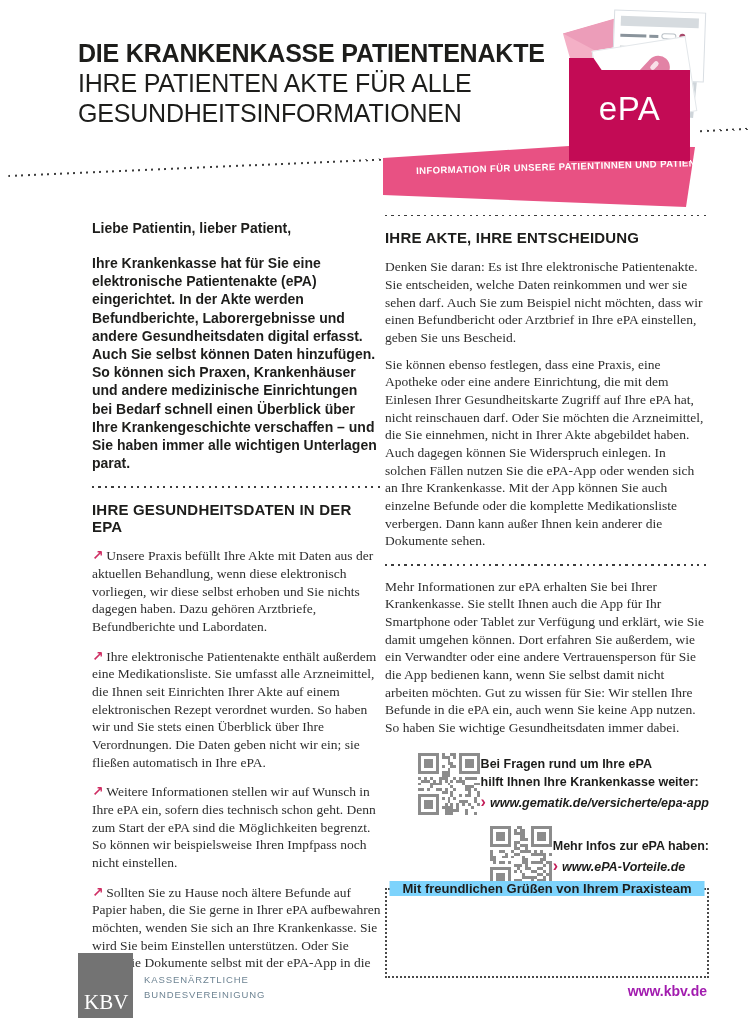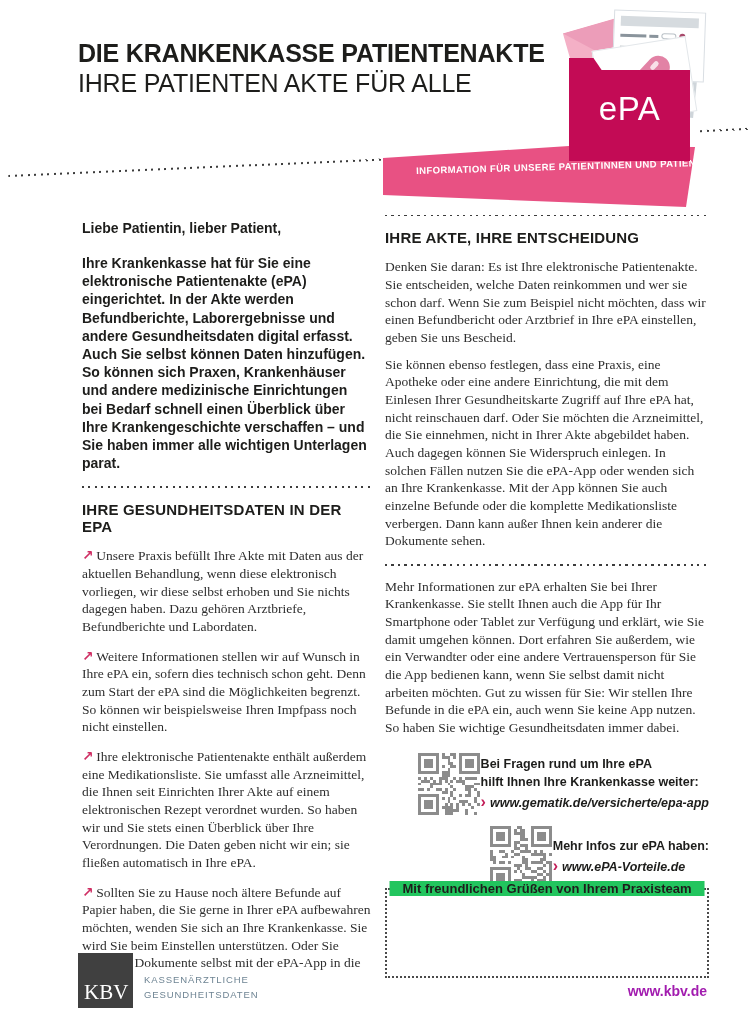--- a/index.html
+++ b/index.html
@@ -51,21 +51,21 @@
   .doc-form .dot { width:6px; height:6px; border-radius:50%; background:#a84a6b; }
   .doc-gray { left:656px; top:24px; width:42px; height:92px; background:#cfd5da; transform:rotate(6deg); z-index:2; }
   .card-pill { left:597px; top:43px; width:95px; height:76px; background:#fff; border:1px solid #e3e7ea; transform:rotate(-9deg); z-index:4; display:flex; align-items:center; justify-content:center; }
   .pill { width:62px; height:23px; border-radius:12px; transform:rotate(-38deg); background:linear-gradient(90deg,#f5c0d0 0 50%,#e282a5 50% 100%); position:relative; }
   .pill::after { content:""; position:absolute; right:8px; top:5px; width:10px; height:5px; border-radius:3px; background:rgba(255,255,255,0.75); }
   .folder-tab { left:569px; top:58px; width:34px; height:14px; background:#c30b55; clip-path:polygon(0 0,72% 0,100% 100%,0 100%); z-index:5; }
   .folder-front { left:569px; top:70px; width:121px; height:91px; background:#c30b55; z-index:5; }
   .epa-label { position:absolute; left:569px; top:90px; width:121px; z-index:6; text-align:center; color:#fff; font-size:33px; font-weight:400; letter-spacing:0.5px; }
 
   
-  .col-left  { position:absolute; left:82px;  top:206px; width:289px; }
+  .col-left  { position:absolute; left:92px;  top:206px; width:289px; }
   .col-right { position:absolute; left:385px; top:205px; width:324px; height:773px; display:flex; flex-direction:column; }
 
   .greeting { font-size:14px; font-weight:600; margin-top:14px; }
   .intro    { font-size:14px; font-weight:700; line-height:1.3; margin-top:18px; }
 
   .sec-heading { font-size:15px; font-weight:700; letter-spacing:0.2px; margin-top:13px; }
 
   .serif-p {
     font-family:"Liberation Serif", serif; font-size:13.5px; line-height:1.31;
     color:#2e2e2e; margin-top:12px;
@@ -82,42 +82,43 @@
   .chev { color:#c31e58; font-weight:700; font-style:normal; margin-right:4px; }
   .link-text { font-weight:700; font-style:italic; color:#1d1d1b; font-size:12.5px; text-decoration:none; }
 
   
   .stamp-box {
     margin-top:auto; height:128px; position:relative;
     border:2px dotted #4a4a4a;
   }
   .stamp-legend {
     position:absolute; top:-9px; left:50%; transform:translateX(-50%);
-    background:#22c55e; padding:0 13px; white-space:nowrap;
+    background:#7dd3fc; padding:0 13px; white-space:nowrap;
     font-size:13px; font-weight:600; color:#1d1d1b;
   }
 
   
   .kbv-logo {
-    position:absolute; left:78px; top:953px; width:55px; height:55px; background:#404040;
+    position:absolute; left:78px; top:953px; width:55px; height:65px; background:#737373;
     display:flex; align-items:flex-end;
   }
   .kbv-logo span { font-family:"Liberation Serif", serif; font-size:21px; color:#fff; padding:0 5px 3px 6px; }
   .kbv-org {
     position:absolute; left:144px; top:973px;
     font-size:9.5px; letter-spacing:0.9px; line-height:1.55; color:#6e8493;
   }
   .kbv-url { position:absolute; right:45px; top:983px; font-size:14px; font-weight:600; color:#a21caf; text-decoration:none; }
 </style>
 </head>
 <body>
 
 <div class="title-block">
   <div class="title-line1">DIE KRANKENKASSE PATIENTENAKTE</div>
   <div class="title-line2">IHRE PATIENTEN AKTE FÜR ALLE</div>
+  <div class="title-line3">GESUNDHEITSINFORMATIONEN</div>
 </div>
 
 <div>
   <div class="illus envelope">
       <div class="envelope-flap"></div>
     </div>
   <div class="illus doc-form">
     <div class="hd"></div>
     <div class="row">
         <div class="b1"></div>
@@ -148,29 +149,29 @@
 <div class="dots dots-top-right"></div>
 
 <div class="col-left">
   <div class="greeting">Liebe Patientin, lieber Patient,</div>
   <div class="intro">Ihre Krankenkasse hat für Sie eine elektronische Patientenakte (ePA) eingerichtet. In der Akte werden Befundberichte, Laborergebnisse und andere Gesundheitsdaten digital erfasst. Auch Sie selbst können Daten hinzufügen. So können sich Praxen, Krankenhäuser und andere medizinische Einrichtungen bei Bedarf schnell einen Überblick über Ihre Krankengeschichte verschaffen – und Sie haben immer alle wichtigen Unterlagen parat.</div>
 
   <div class="divider"></div>
   <div class="sec-heading">IHRE GESUNDHEITSDATEN IN DER EPA</div>
 
   <p class="serif-p bullet"><span class="arrow">↗</span><span>Unsere Praxis befüllt Ihre Akte mit Daten aus der aktuellen Behandlung, wenn diese elektronisch vorliegen, wir diese selbst erhoben und Sie nichts dagegen haben. Dazu gehören Arztbriefe, Befundberichte und Labordaten.</span></p>
+  <p class="serif-p bullet"><span class="arrow">↗</span><span>Ihre elektronische Patientenakte enthält außerdem eine Medikationsliste. Sie umfasst alle Arzneimittel, die Ihnen seit Einrichten Ihrer Akte auf einem elektronischen Rezept verordnet wurden. So haben wir und Sie stets einen Überblick über Ihre Verordnungen. Die Daten geben nicht wir ein; sie fließen automatisch in Ihre ePA.</span></p>
   <p class="serif-p bullet"><span class="arrow">↗</span><span>Weitere Informationen stellen wir auf Wunsch in Ihre ePA ein, sofern dies technisch schon geht. Denn zum Start der ePA sind die Möglichkeiten begrenzt. So können wir beispielsweise Ihren Impfpass noch nicht einstellen.</span></p>
-  <p class="serif-p bullet"><span class="arrow">↗</span><span>Ihre elektronische Patientenakte enthält außerdem eine Medikationsliste. Sie umfasst alle Arzneimittel, die Ihnen seit Einrichten Ihrer Akte auf einem elektronischen Rezept verordnet wurden. So haben wir und Sie stets einen Überblick über Ihre Verordnungen. Die Daten geben nicht wir ein; sie fließen automatisch in Ihre ePA.</span></p>
   <p class="serif-p bullet"><span class="arrow">↗</span><span>Sollten Sie zu Hause noch ältere Befunde auf Papier haben, die Sie gerne in Ihrer ePA aufbewahren möchten, wenden Sie sich an Ihre Krankenkasse. Sie wird Sie beim Einstellen unterstützen. Oder Sie laden die Dokumente selbst mit der ePA-App in die Akte.</span></p>
 </div>
 
 <div class="col-right">
   <div class="divider" style="margin-top:10px;"></div>
   <div class="sec-heading">IHRE AKTE, IHRE ENTSCHEIDUNG</div>
-  <p class="serif-p">Denken Sie daran: Es ist Ihre elektronische Patientenakte. Sie entscheiden, welche Daten reinkommen und wer sie schon darf. Wenn Sie zum Beispiel nicht möchten, dass wir einen Befundbericht oder Arztbrief in Ihre ePA einstellen, geben Sie uns Bescheid.</p>
+  <p class="serif-p">Denken Sie daran: Es ist Ihre elektronische Patientenakte. Sie entscheiden, welche Daten reinkommen und wer sie sehen darf. Auch Sie zum Beispiel nicht möchten, dass wir einen Befundbericht oder Arztbrief in Ihre ePA einstellen, geben Sie uns Bescheid.</p>
   <p class="serif-p" style="margin-top:9px;">Sie können ebenso festlegen, dass eine Praxis, eine Apotheke oder eine andere Einrichtung, die mit dem Einlesen Ihrer Gesundheitskarte Zugriff auf Ihre ePA hat, nicht reinschauen darf. Oder Sie möchten die Arzneimittel, die Sie einnehmen, nicht in Ihrer Akte abgebildet haben. Auch dagegen können Sie Widerspruch einlegen. In solchen Fällen nutzen Sie die ePA-App oder wenden sich an Ihre Krankenkasse. Mit der App können Sie auch einzelne Befunde oder die komplette Medikationsliste verbergen. Dann kann außer Ihnen kein anderer die Dokumente sehen.</p>
 
   <div class="divider"></div>
   <p class="serif-p">Mehr Informationen zur ePA erhalten Sie bei Ihrer Krankenkasse. Sie stellt Ihnen auch die App für Ihr Smartphone oder Tablet zur Verfügung und erklärt, wie Sie damit umgehen können. Dort erfahren Sie außerdem, wie ein Verwandter oder eine andere Vertrauensperson für Sie die App bedienen kann, wenn Sie selbst damit nicht arbeiten möchten. Gut zu wissen für Sie: Wir stellen Ihre Befunde in die ePA ein, auch wenn Sie keine App nutzen. So haben Sie wichtige Gesundheitsdaten immer dabei.</p>
 
   <div class="qr-row">
     <div class="qr-box">
         <svg viewBox="0 0 21 21">
           <rect x="8" y="0" width="1" height="1" fill="#8c8c8c"></rect>
           <rect x="11" y="0" width="1" height="1" fill="#8c8c8c"></rect>
@@ -446,15 +447,15 @@
   <div class="stamp-box">
     <div class="stamp-legend">Mit freundlichen Grüßen von Ihrem Praxisteam</div>
   </div>
 </div>
 
 <div class="kbv-logo">
   <span>KBV</span>
 </div>
 <div class="kbv-org">
   <div>KASSENÄRZTLICHE</div>
-  <div>GESUNDHEITSDATEN</div>
+  <div>BUNDESVEREINIGUNG</div>
 </div>
 <a class="kbv-url" href="#">www.kbv.de</a>
 
 </body></html>

